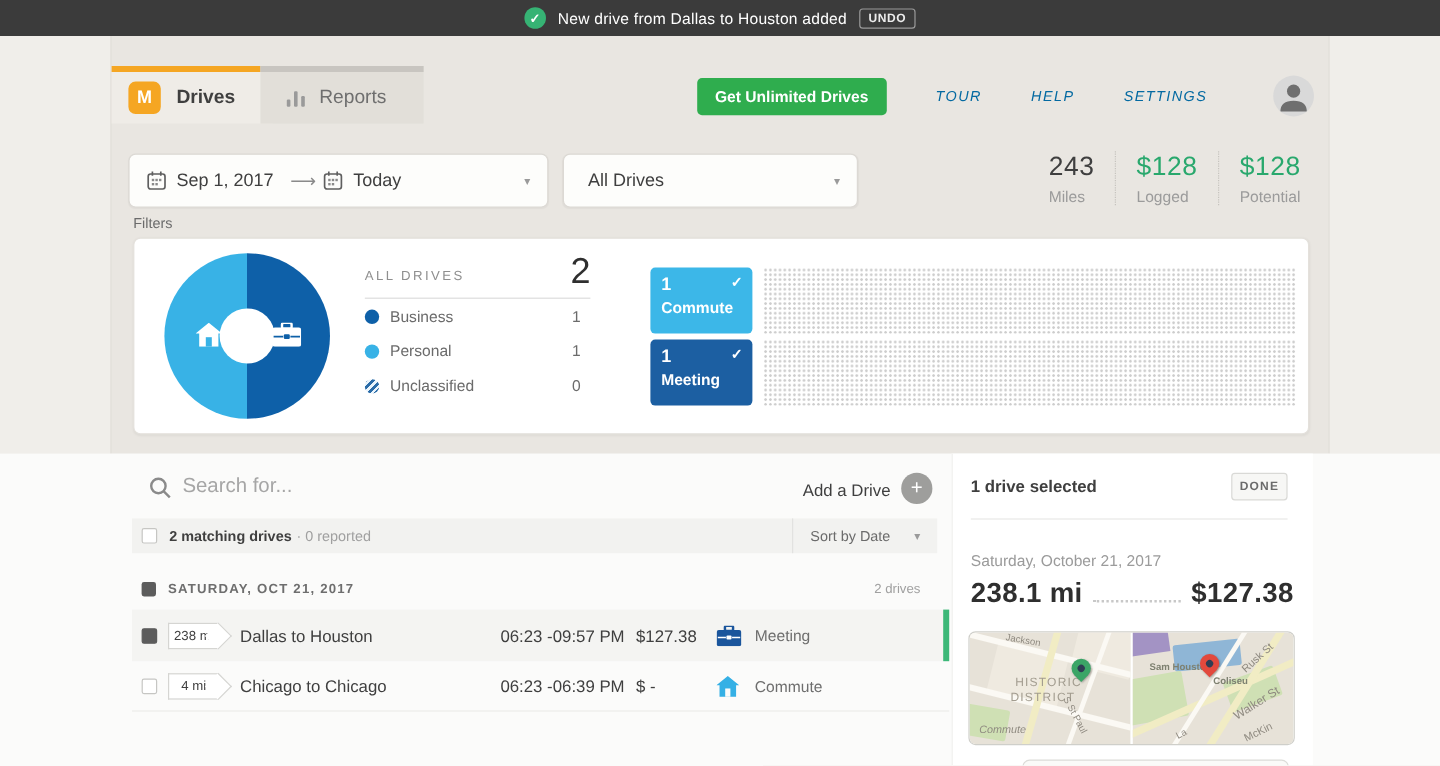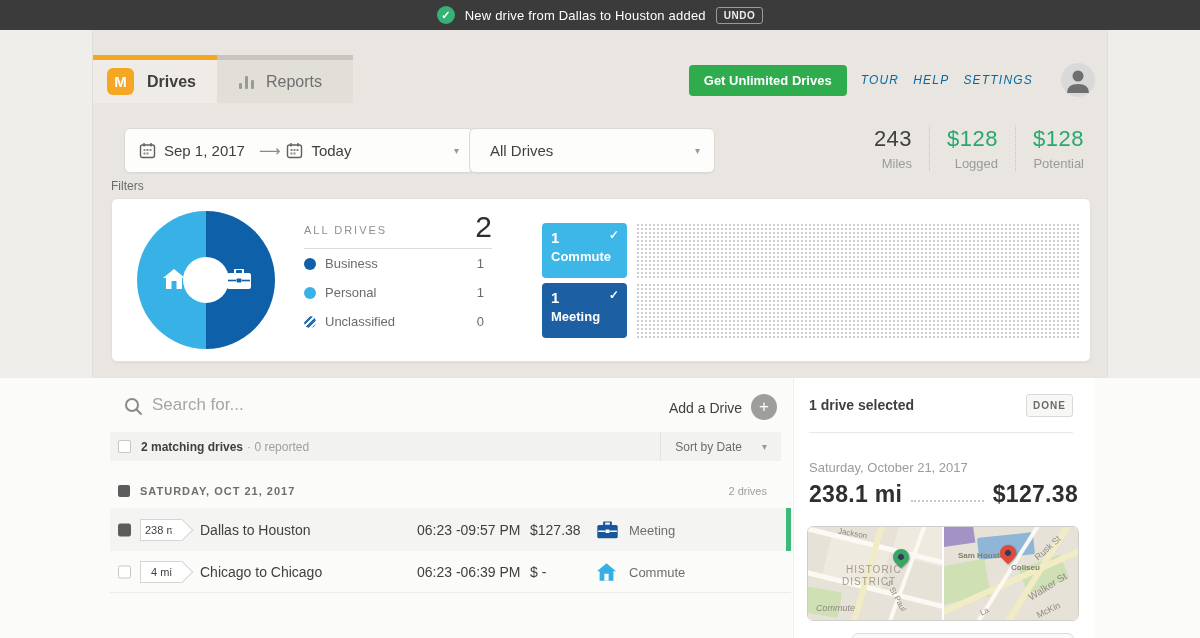--- a/index.html
+++ b/index.html
@@ -26,41 +26,41 @@
   .tab-reports { left:124px; width:136px; background:#e2dfd9; border-top:5px solid #c8c5c0; padding-left:22px; gap:12px; }
   .logo-badge { width:27px; height:27px; background:#f5a623; border-radius:6px; color:#fff; font-weight:bold;
                 font-size:15px; display:flex; align-items:center; justify-content:center; }
   .tab-label { font-size:16px; color:#3f3f3f; font-weight:bold; }
   .tab-reports .tab-label { color:#6f6f6f; font-weight:normal; }
   .bars-icon { display:flex; align-items:flex-end; gap:3px; height:14px; }
   .bars-icon i { display:block; width:3px; background:#9a9a9a; border-radius:1px; }
   .bars-icon i:nth-child(1){height:6px;} .bars-icon i:nth-child(2){height:13px;} .bars-icon i:nth-child(3){height:9px;}
 
   
-  .header-actions { position:absolute; top:33px; right:12px; display:flex; align-items:center; }
+  .header-actions { position:absolute; top:33px; right:12px; display:flex; align-items:center;gap:27px; }
   .upgrade-btn { background:#2fad4e; color:#fff; font-weight:bold; font-size:13px; border:none; border-radius:4px;
                  padding:8px 15px; cursor:pointer; }
   .nav-link { font-size:12px; color:#0369a1; letter-spacing:1.2px; margin-left:14px; cursor:pointer;font-style:italic; }
   .avatar { width:34px; height:34px; border-radius:50%; background:#d9d9d9; margin-left:28px; overflow:hidden;
             display:flex; align-items:center; justify-content:center; cursor:pointer; }
 
   
   .filter-box { position:absolute; top:98px; height:45px; background:#fdfdfb; border:1px solid #dcd9d4;
                 border-radius:6px; box-shadow:0 1px 1px rgba(0,0,0,.04); display:flex; align-items:center;
                 padding:0 14px; cursor:pointer; }
-  .date-box { left:31px; width:350px; }
+  .date-box { left:14px; width:350px; }
   .type-box { left:376px; width:246px; }
   .filter-box .txt { font-size:15px; color:#3f3f3f; margin:0 8px; }
   .arrow-glyph { color:#8a8a8a; font-size:15px; margin:0 6px; }
   .chev { margin-left:auto; color:#9a9a9a; font-size:10px; }
   .filters-label { position:absolute; left:18px; top:149px; font-size:12px; color:#6b6b6b; }
 
   
   .stats { position:absolute; top:96px; right:6px; display:flex; }
-  .stat { text-align:right; padding:0 17px; }
+  .stat { text-align:left; padding:0 17px; }
   .stat + .stat { border-left:1px dotted #c6c3be; }
   .stat .val { font-size:22px; color:#3f3f3f; letter-spacing:.5px; }
   .stat.green .val { color:#29a86d; }
   .stat .lbl { font-size:13px; color:#9b9b9b; margin-top:4px; }
 
   
   .chart-panel { position:absolute; left:18px; top:168px; width:980px; height:164px; background:#fff;
                  border:1px solid #e4e1dc; border-radius:6px; box-shadow:0 1px 2px rgba(0,0,0,.05); }
   .donut { position:absolute; left:25px; top:12px; width:138px; height:138px; border-radius:50%;
            background:conic-gradient(#0e60a8 0deg 180deg, #38b2e6 180deg 360deg); }

